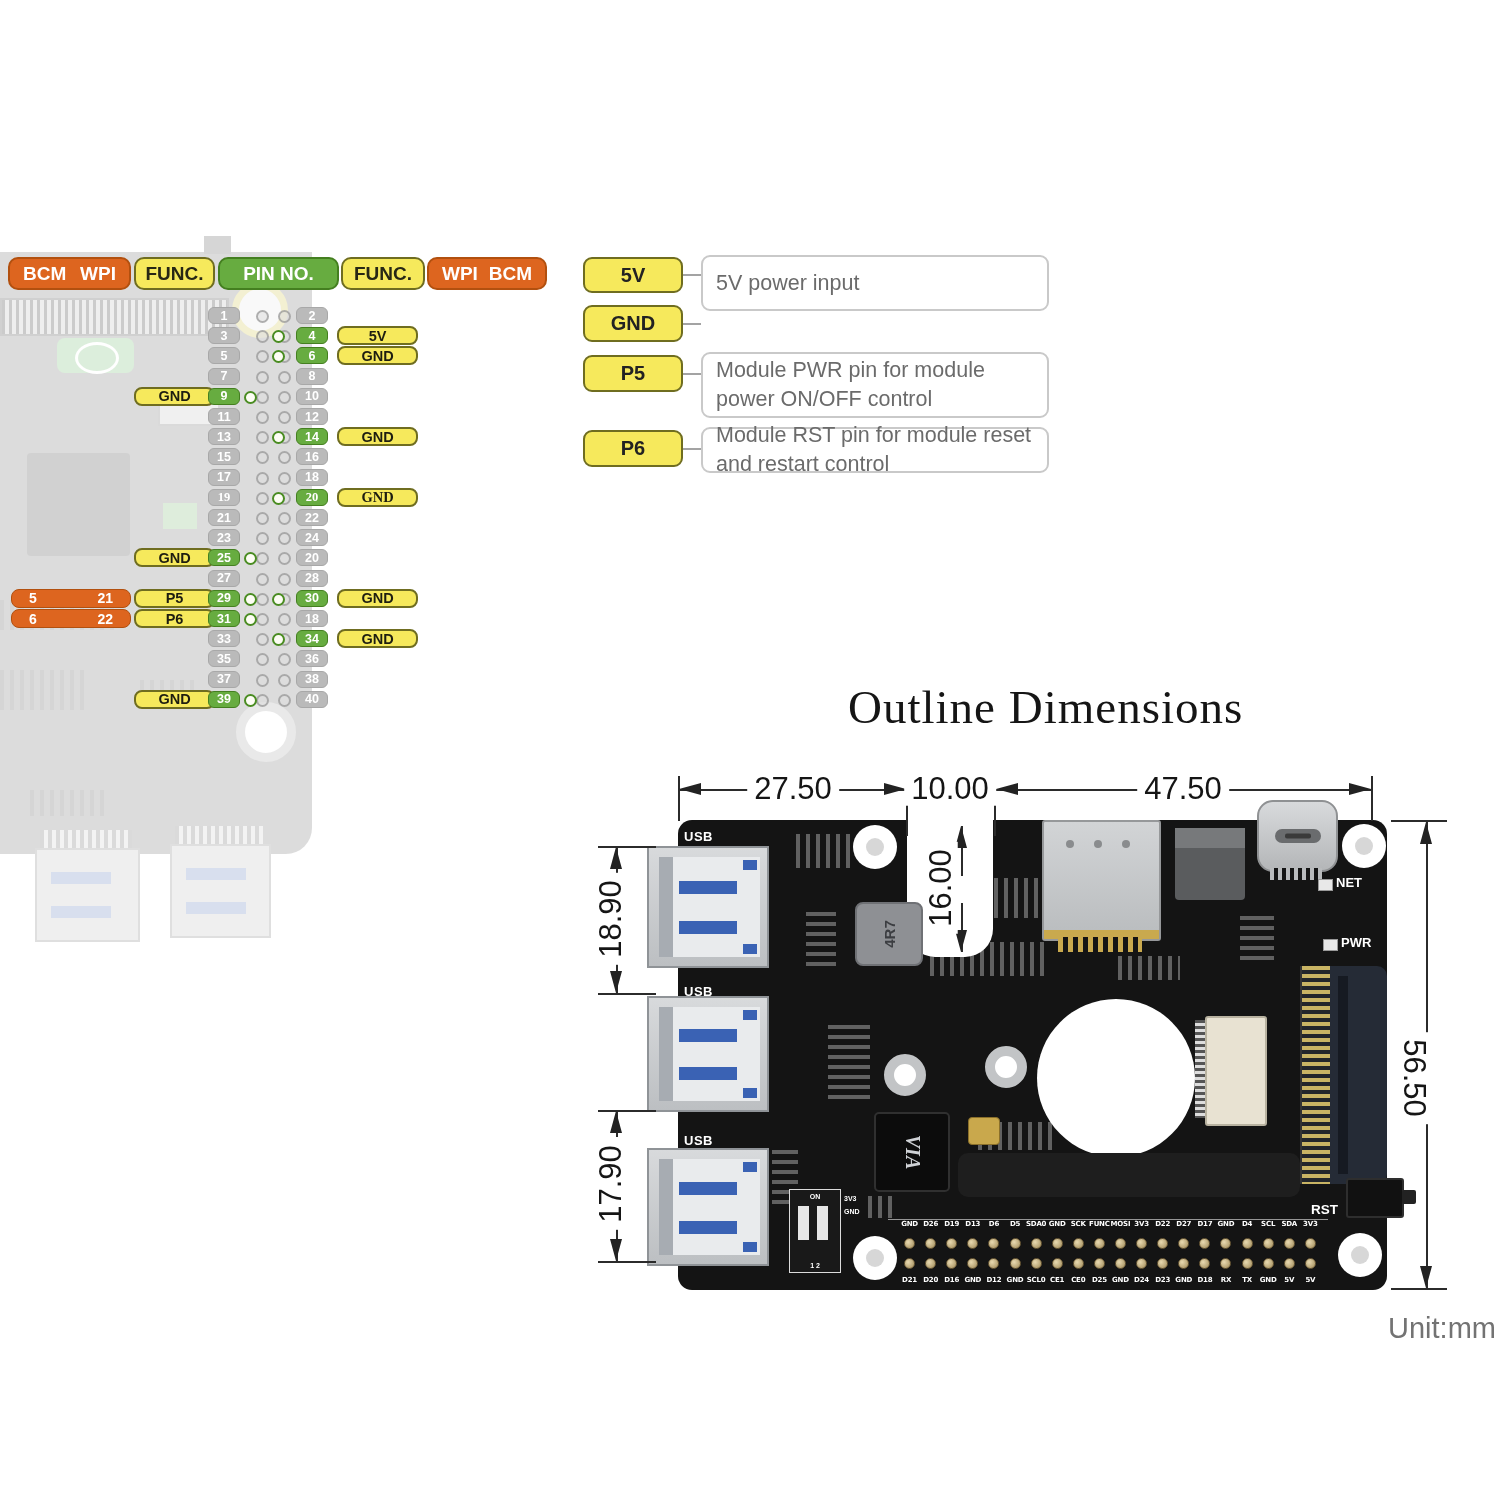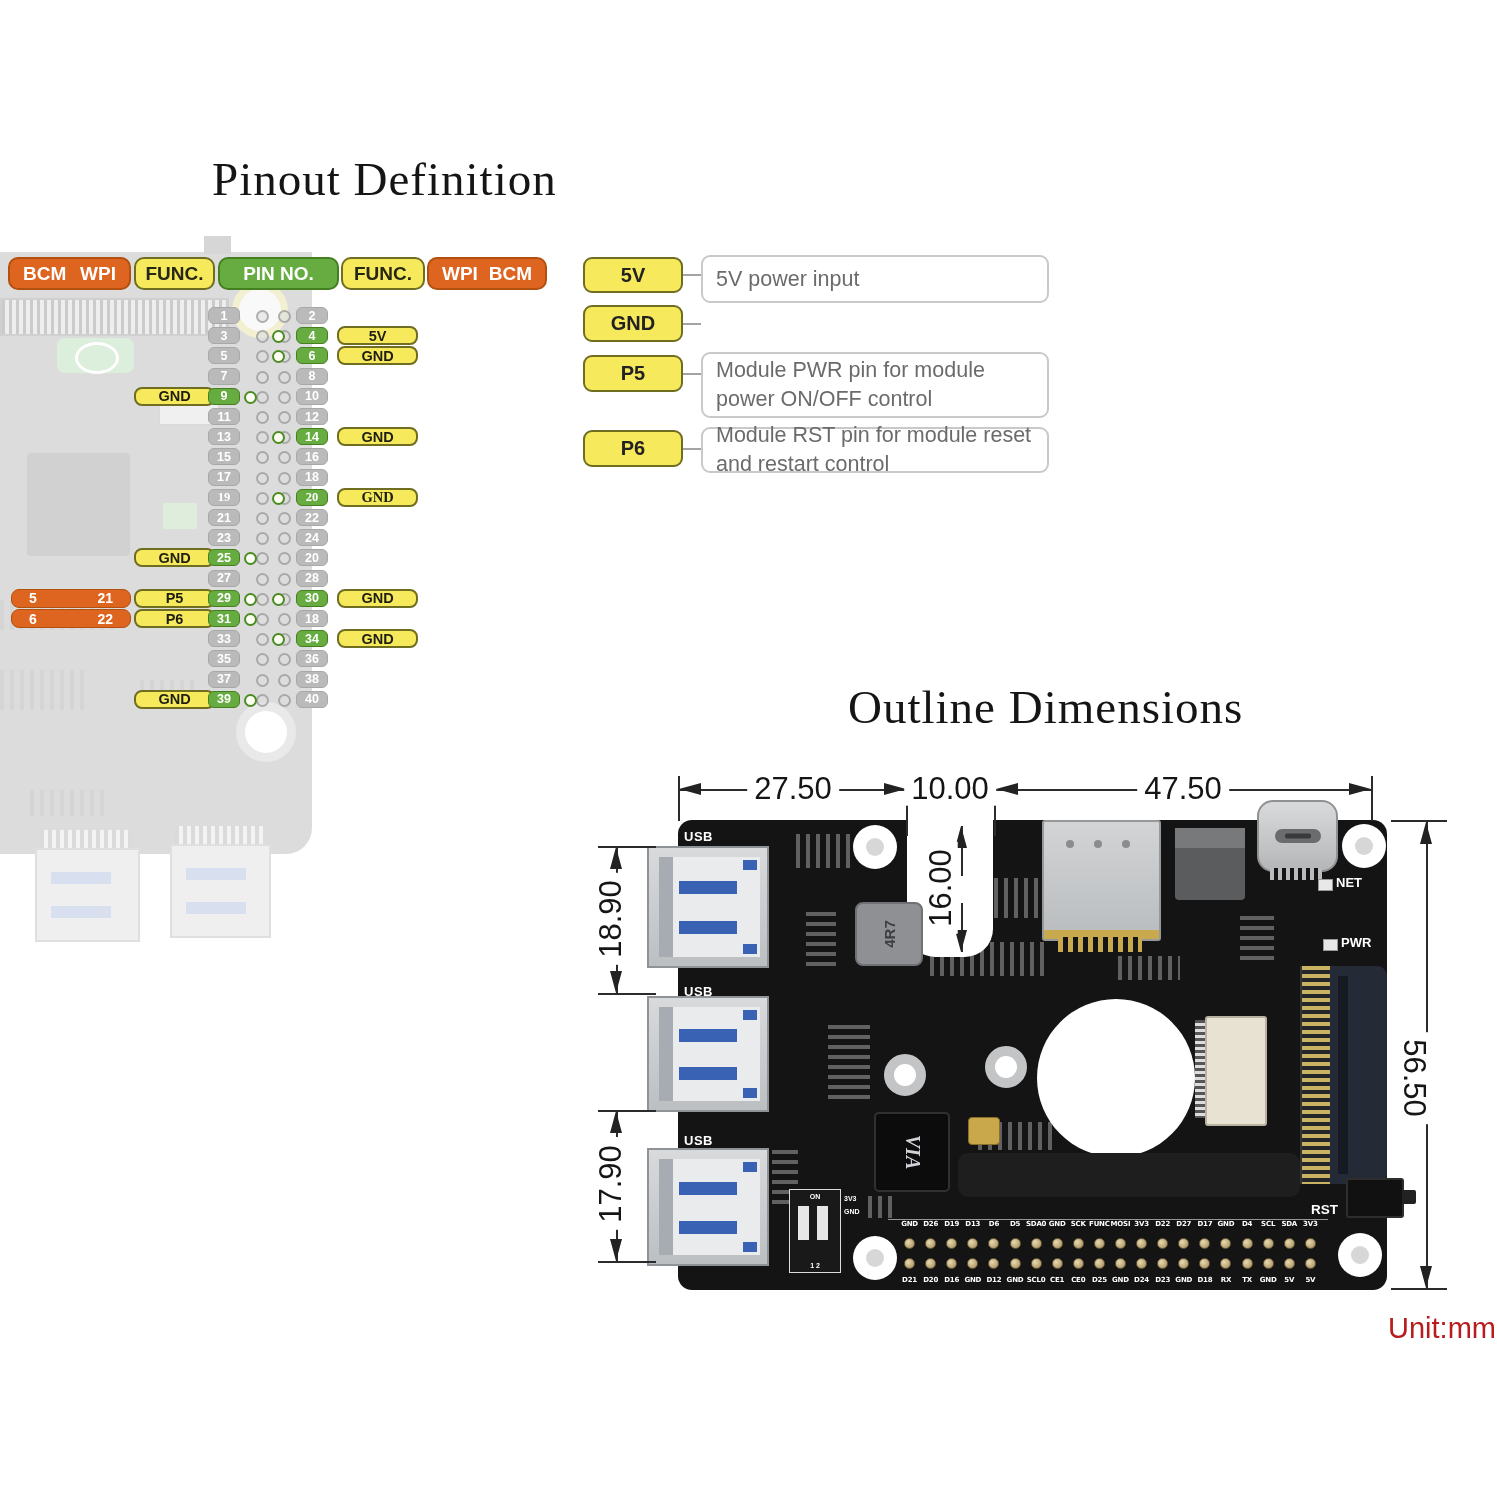--- a/index.html
+++ b/index.html
@@ -96,30 +96,29 @@
   .arr{position:absolute;width:0;height:0;border-style:solid;}
   .a-left{border-width:6.5px 22px 6.5px 0;border-color:transparent #222 transparent transparent;}
   .a-right{border-width:6.5px 0 6.5px 22px;border-color:transparent transparent transparent #222;}
   .a-up{border-width:0 6.5px 22px 6.5px;border-color:transparent transparent #222 transparent;}
   .a-down{border-width:22px 6.5px 0 6.5px;border-color:#222 transparent transparent transparent;}
   .dimtxt{position:absolute;font-size:31px;color:#151515;background:#fff;padding:0 7px;line-height:1.05;
           white-space:nowrap;font-family:"Liberation Sans",sans-serif;}
   .hctr{transform:translate(-50%,-50%);}
   .vccw{transform:translate(-50%,-50%) rotate(-90deg);}
   .vcw{transform:translate(-50%,-50%) rotate(90deg);}
-  #unit-label{position:absolute;left:1388px;top:1312px;font-size:29px;color:#b91c1c;}
+  #unit-label{position:absolute;left:1388px;top:1312px;font-size:29px;color:#737373;}
 
   .wtxt{position:absolute;color:#fff;font-weight:bold;}
 </style>
 </head>
 <body>
 
 <div id="canvas">
 
-  <div class="sec-title" style="left:212px;top:152px;">Pinout Definition</div>
 
   <div id="faded-board">
     <div class="fb fb-main"></div>
     <div class="fb fb-stub"></div>
     <div class="fb fb-sodimm"></div>
     <div class="fb fb-logo"></div>
     <div class="fb fb-fpc"></div>
     <div class="fb fb-chip"></div>
     <div class="fb fb-gsq"></div>
     <div class="fb fb-yring"></div>
@@ -306,21 +305,21 @@
         <div class="pill lp g">39</div>
         <div class="pad p1"></div>
         <div class="pad p2"></div>
         <div class="hook hl"></div>
         <div class="pill rp n">40</div>
       </div>
     </div>
 
   <div class="leg-pill" style="top:257px;height:36px;">5V</div>
   <div class="leg-line" style="top:274px;"></div>
-  <div class="leg-box" style="top:255px;height:48px;">5V power input</div>
+  <div class="leg-box" style="top:255px;height:56px;">5V power input</div>
 
   <div class="leg-pill" style="top:305px;height:37px;">GND</div>
   <div class="leg-line" style="top:323px;"></div>
 
   <div class="leg-pill" style="top:355px;height:37px;">P5</div>
   <div class="leg-line" style="top:373px;"></div>
   <div class="leg-box" style="top:352px;height:66px;">Module PWR pin for module power ON/OFF control</div>
 
   <div class="leg-pill" style="top:430px;height:37px;">P6</div>
   <div class="leg-line" style="top:448px;"></div>

